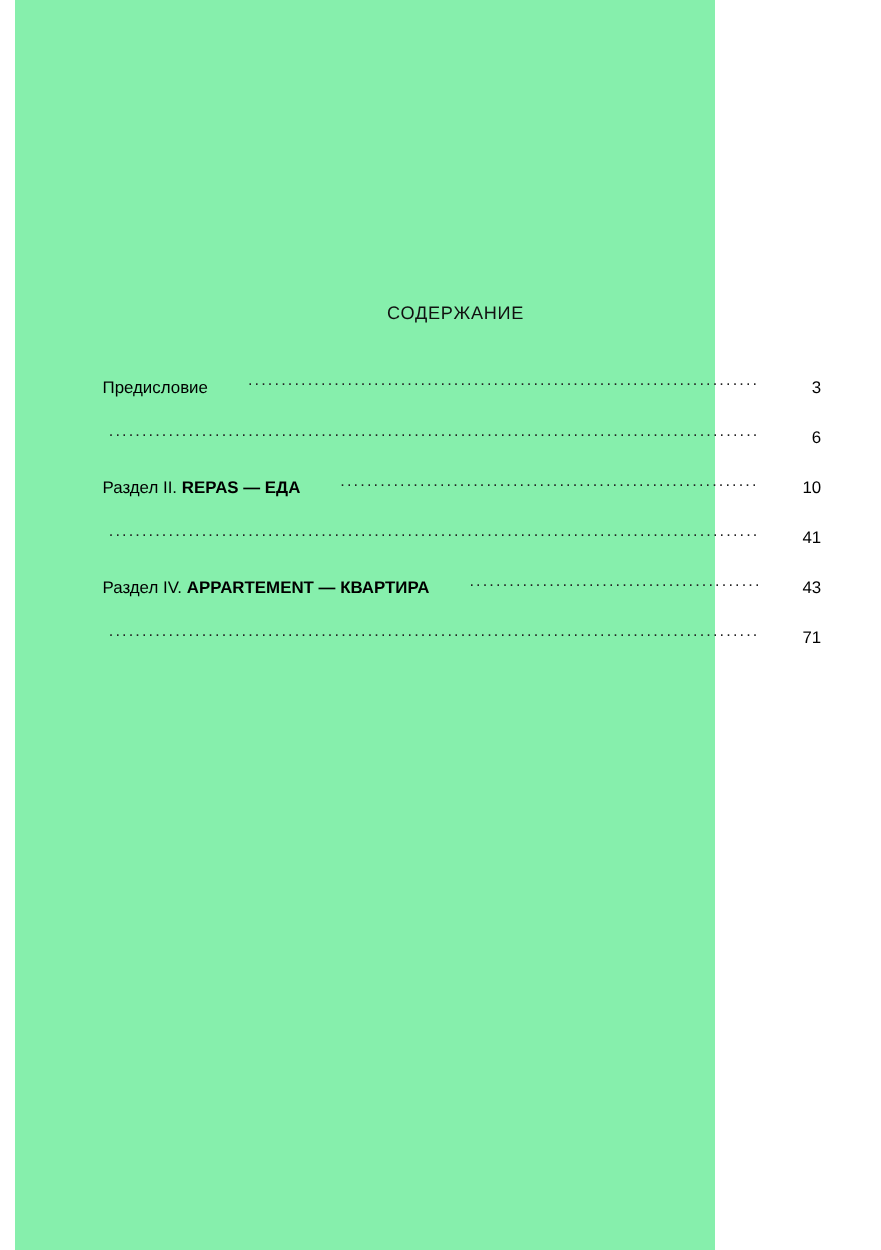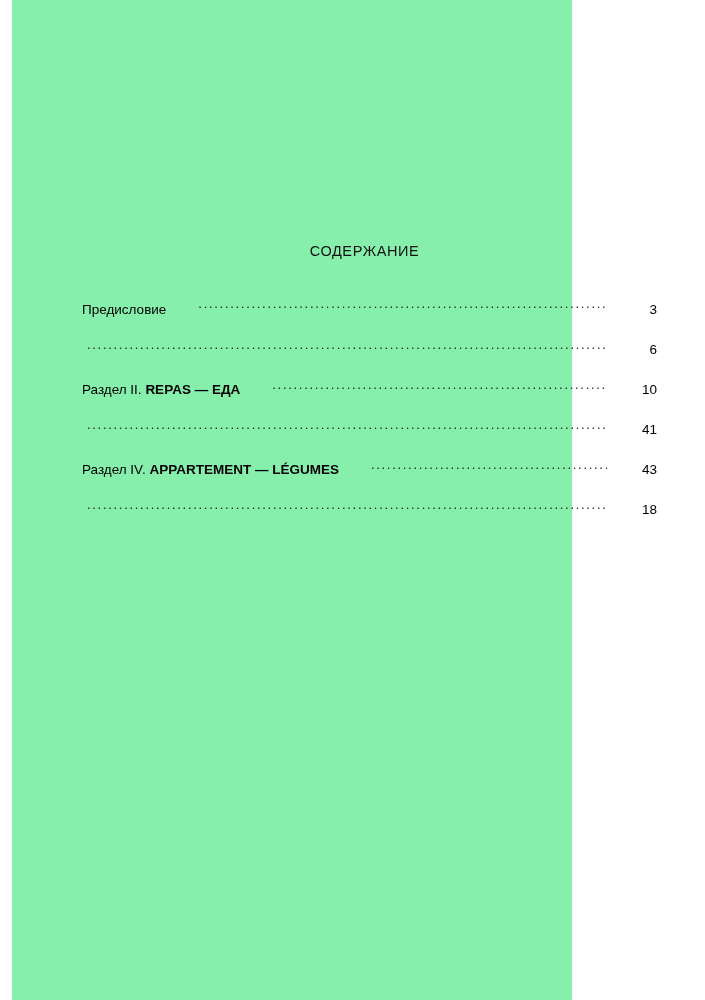--- a/index.html
+++ b/index.html
@@ -110,24 +110,24 @@
       <span class="toc-dots"></span>
       <span class="toc-page">10</span>
     </div>
 
     <div class="toc-row">
       <span class="toc-dots"></span>
       <span class="toc-page">41</span>
     </div>
 
     <div class="toc-row">
-      <span class="toc-label"><span class="reg">Раздел IV. </span><span class="bold">APPARTEMENT — LÉGUMES</span></span>
+      <span class="toc-label"><span class="reg">Раздел IV. </span><span class="bold">APPARTEMENT — КВАРТИРА</span></span>
       <span class="toc-dots"></span>
       <span class="toc-page">43</span>
     </div>
 
     <div class="toc-row">
       <span class="toc-dots"></span>
-      <span class="toc-page">18</span>
+      <span class="toc-page">71</span>
     </div>
 
   </div>
 </div>
 
 </body></html>

